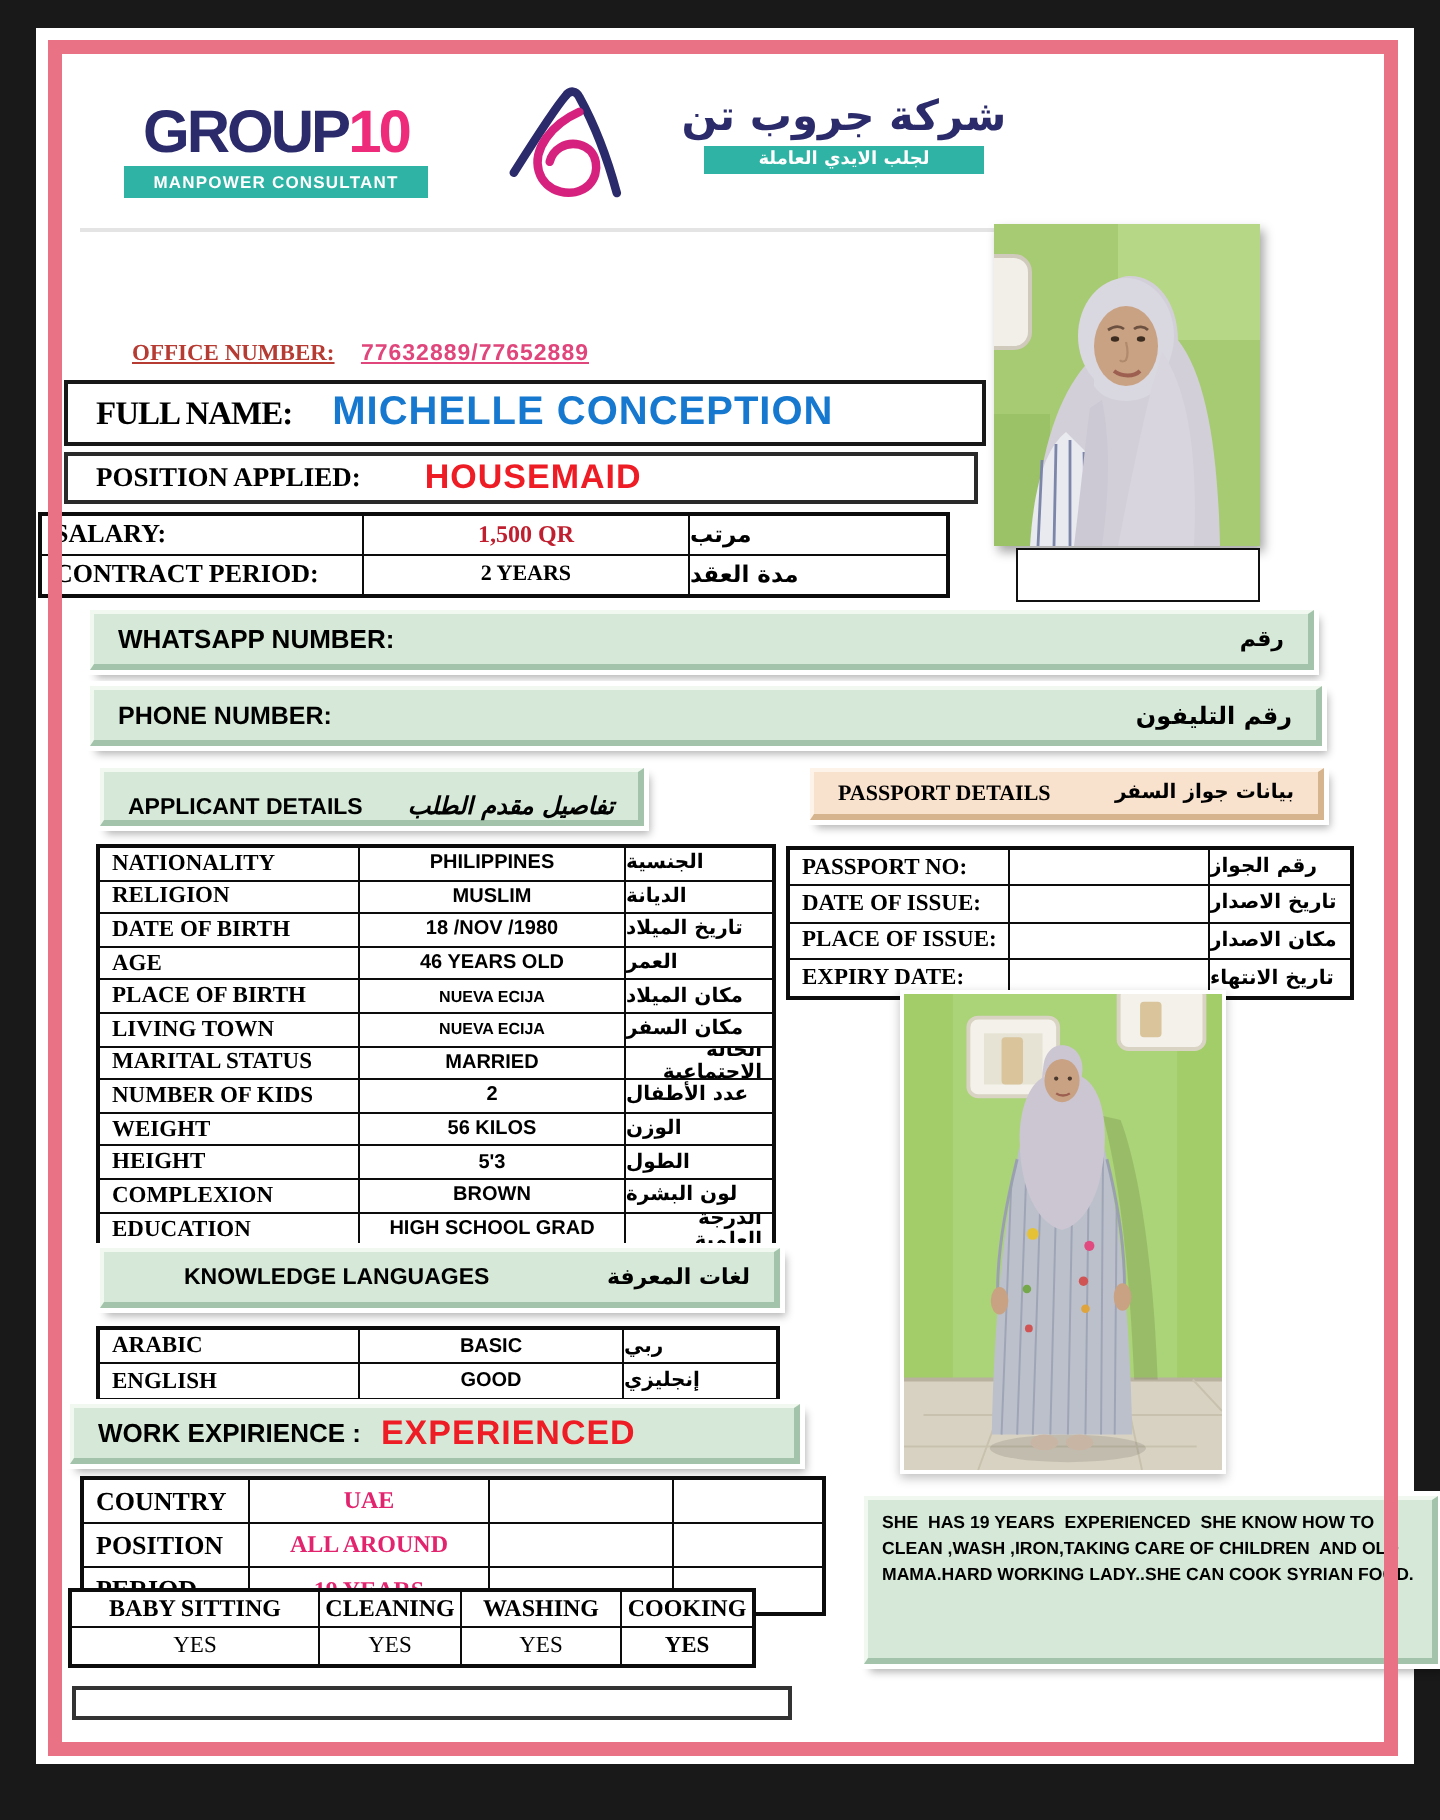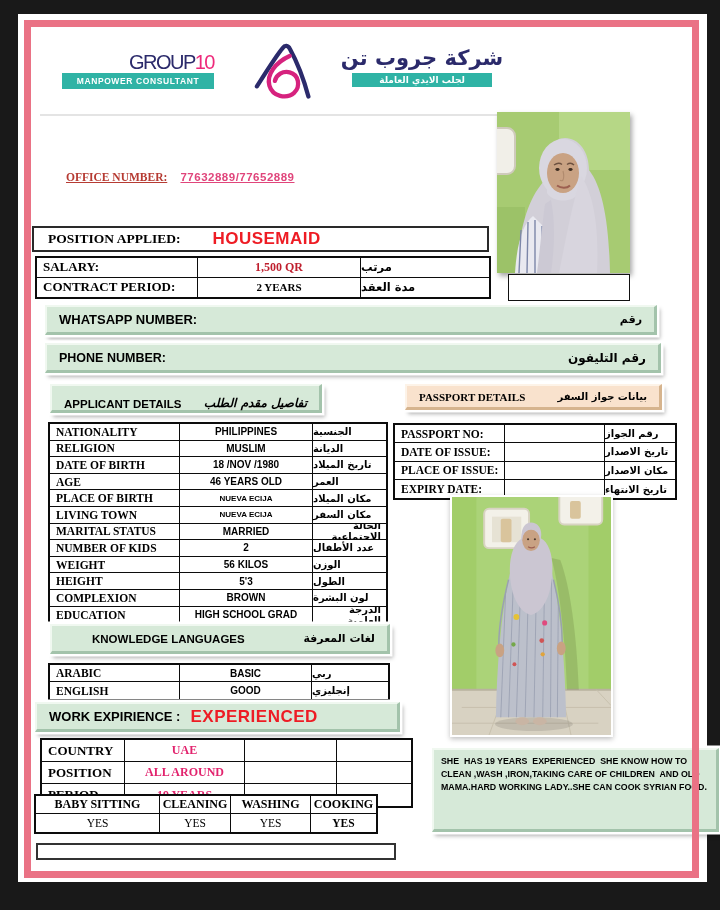--- a/index.html
+++ b/index.html
@@ -4,21 +4,21 @@
 <style>
   html,body{margin:0;padding:0;}
   body{width:720px;height:910px;background:#191919;position:relative;overflow:hidden;
        font-family:"Liberation Sans",sans-serif;-webkit-font-smoothing:antialiased;}
   .page{position:absolute;left:18px;top:14px;width:689px;height:868px;background:#ffffff;}
   .frame{position:absolute;left:6px;top:6px;right:8px;bottom:4px;border:7px solid #ea7285;
          pointer-events:none;z-index:9;}
   
   .logos{position:absolute;left:22px;top:28px;width:462px;height:72px;border-bottom:2px solid #e4e4e4;}
   .g10{position:absolute;left:22px;top:10px;width:152px;text-align:center;}
-  .g10 .t{font-size:20px;font-weight:400;color:#2b2a6b;letter-spacing:-1.5px;line-height:1;text-align:right;}
+  .g10 .t{font-size:30px;font-weight:700;color:#2b2a6b;letter-spacing:-1.5px;line-height:1;}
   .g10 .t .pink{color:#ee2a7b;}
   .g10 .banner{margin-top:1px;background:#2fb3a5;color:#fff;font-size:8.5px;font-weight:700;
                letter-spacing:.6px;padding:3px 0;}
   .droplogo{position:absolute;left:206px;top:-4px;width:78px;height:78px;}
   .arlogo{position:absolute;left:298px;top:4px;width:168px;text-align:center;}
   .arlogo .nm{font-family:"DejaVu Sans",sans-serif;font-size:21px;font-weight:700;color:#2b2a6b;
               direction:rtl;line-height:1.2;}
   .arlogo .banner{margin:2px auto 0;background:#2fb3a5;color:#fff;font-size:9px;font-weight:700;
                   width:140px;padding:2px 0;font-family:"DejaVu Sans",sans-serif;direction:rtl;}
   
@@ -46,21 +46,21 @@
   .lab{font-family:"Liberation Serif",serif;font-weight:700;font-size:11.5px;padding-left:6px;}
   .lab.big{font-size:13px;}
   .val{justify-content:center;font-weight:700;font-size:10px;text-align:center;}
   .val.sm{font-size:8px;}
   .val.serif{font-family:"Liberation Serif",serif;font-size:11px;}
   .val.red{color:#bf1f2e;font-family:"Liberation Serif",serif;font-size:12px;}
   .val.pink{color:#e2246e;font-family:"Liberation Serif",serif;font-size:12px;}
   .ar{justify-content:flex-end;padding-right:5px;font-family:"DejaVu Sans",sans-serif;font-weight:700;
       font-size:10px;direction:rtl;}
   .ar.big{font-size:11.5px;}
-  #salary-table{left:17px;top:242px;grid-template-columns:161px 163px 128px;grid-auto-rows:19.5px;}
+  #salary-table{left:1px;top:242px;grid-template-columns:161px 163px 128px;grid-auto-rows:19.5px;}
   #applicant-table{left:30px;top:408px;grid-template-columns:130px 133px 73px;grid-auto-rows:16.6px;}
   #passport-table{left:375px;top:409px;grid-template-columns:110px 100px 70px;grid-auto-rows:18.3px;}
   #language-table{left:30px;top:649px;grid-template-columns:130px 132px 76px;grid-auto-rows:17px;}
   #work-table{left:22px;top:724px;grid-template-columns:83px 120px 92px 74px;grid-auto-rows:22px;}
   #skills-table{left:16px;top:780px;grid-template-columns:124px 71px 80px 65px;grid-auto-rows:18px;}
   #skills-table .cell{justify-content:center;font-family:"Liberation Serif",serif;}
   #skills-table .hed{font-weight:700;font-size:12px;}
   #skills-table .yes{font-weight:400;font-size:11.5px;}
   #skills-table .yes.b{font-weight:700;}
   
@@ -152,20 +152,24 @@
       <path d="M54,88 C58,108 58,132 54,161 L40,161 C44,128 46,106 48,92 Z" fill="#ccc9d4"></path>
     </svg>
   </div>
   <div class="photo-caption-box"></div>
 
   <div class="office">
     <span class="lab">OFFICE NUMBER:</span>
     <span class="num">77632889/77652889</span>
   </div>
 
+  <div class="namebox">
+    <span class="lab">FULL NAME:</span>
+    <span class="val">MICHELLE CONCEPTION</span>
+  </div>
   <div class="posbox">
     <span class="lab">POSITION APPLIED:</span>
     <span class="val">HOUSEMAID</span>
   </div>
 
   <div class="tbl cols3" id="salary-table">
     <div class="cell lab big">SALARY:</div>
     <div class="cell val red">1,500 QR</div>
     <div class="cell ar big">مرتب</div>
     <div class="cell lab big">CONTRACT PERIOD:</div>

